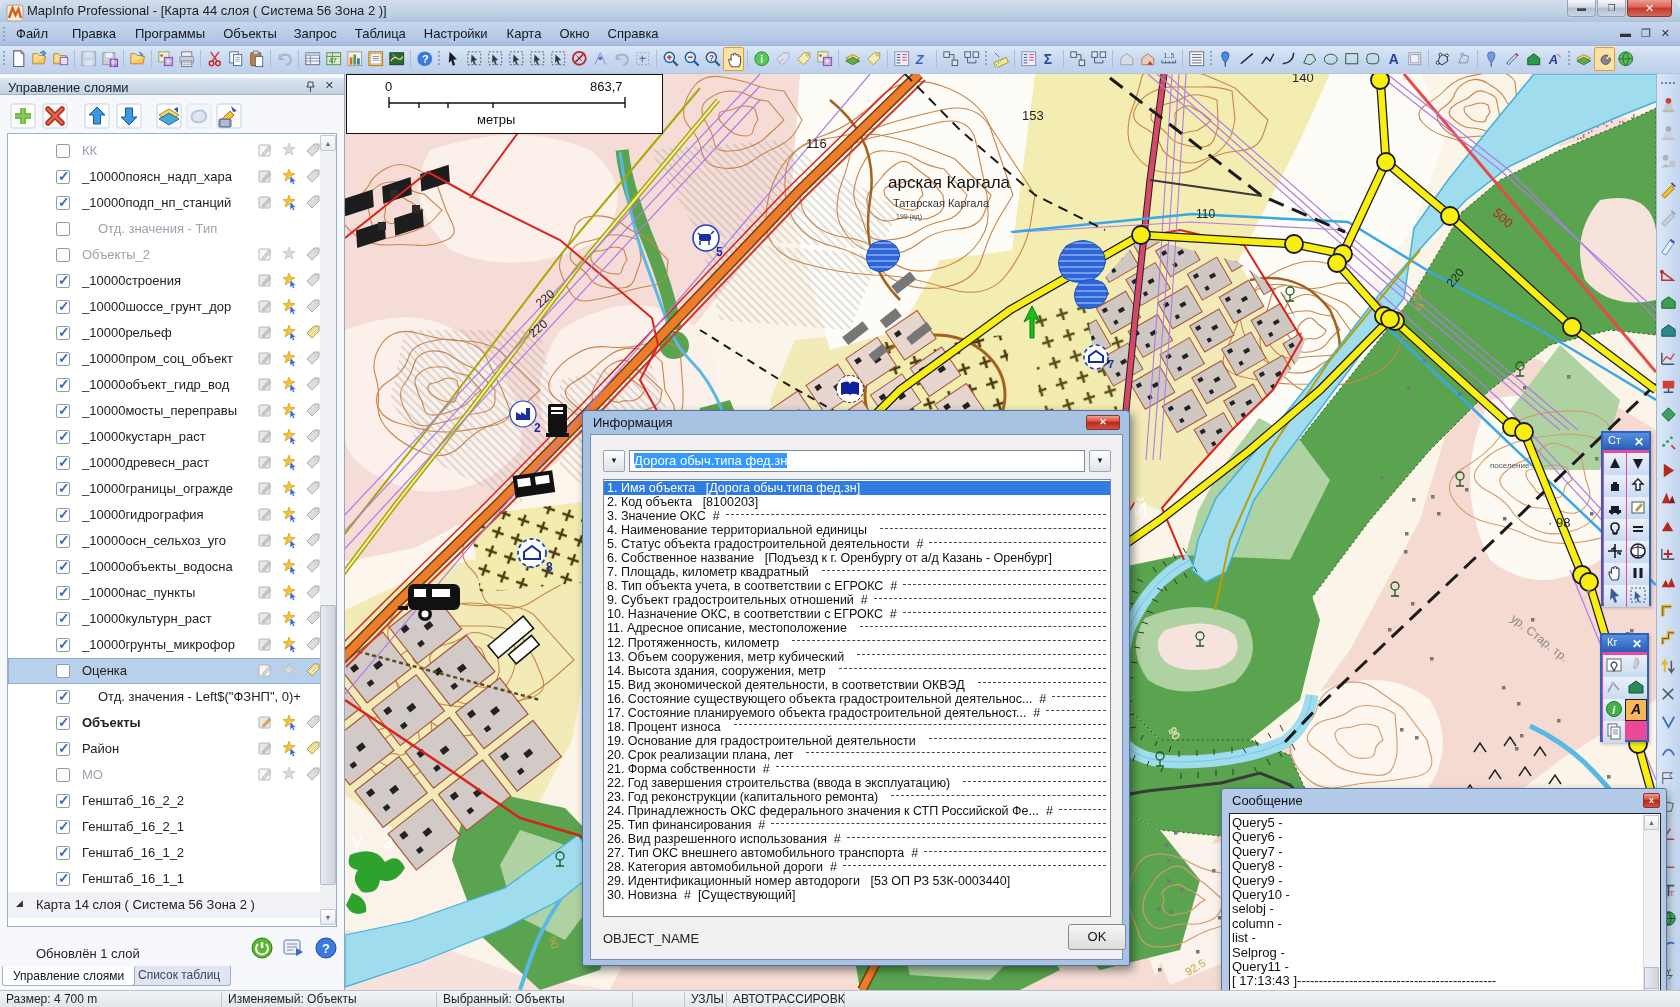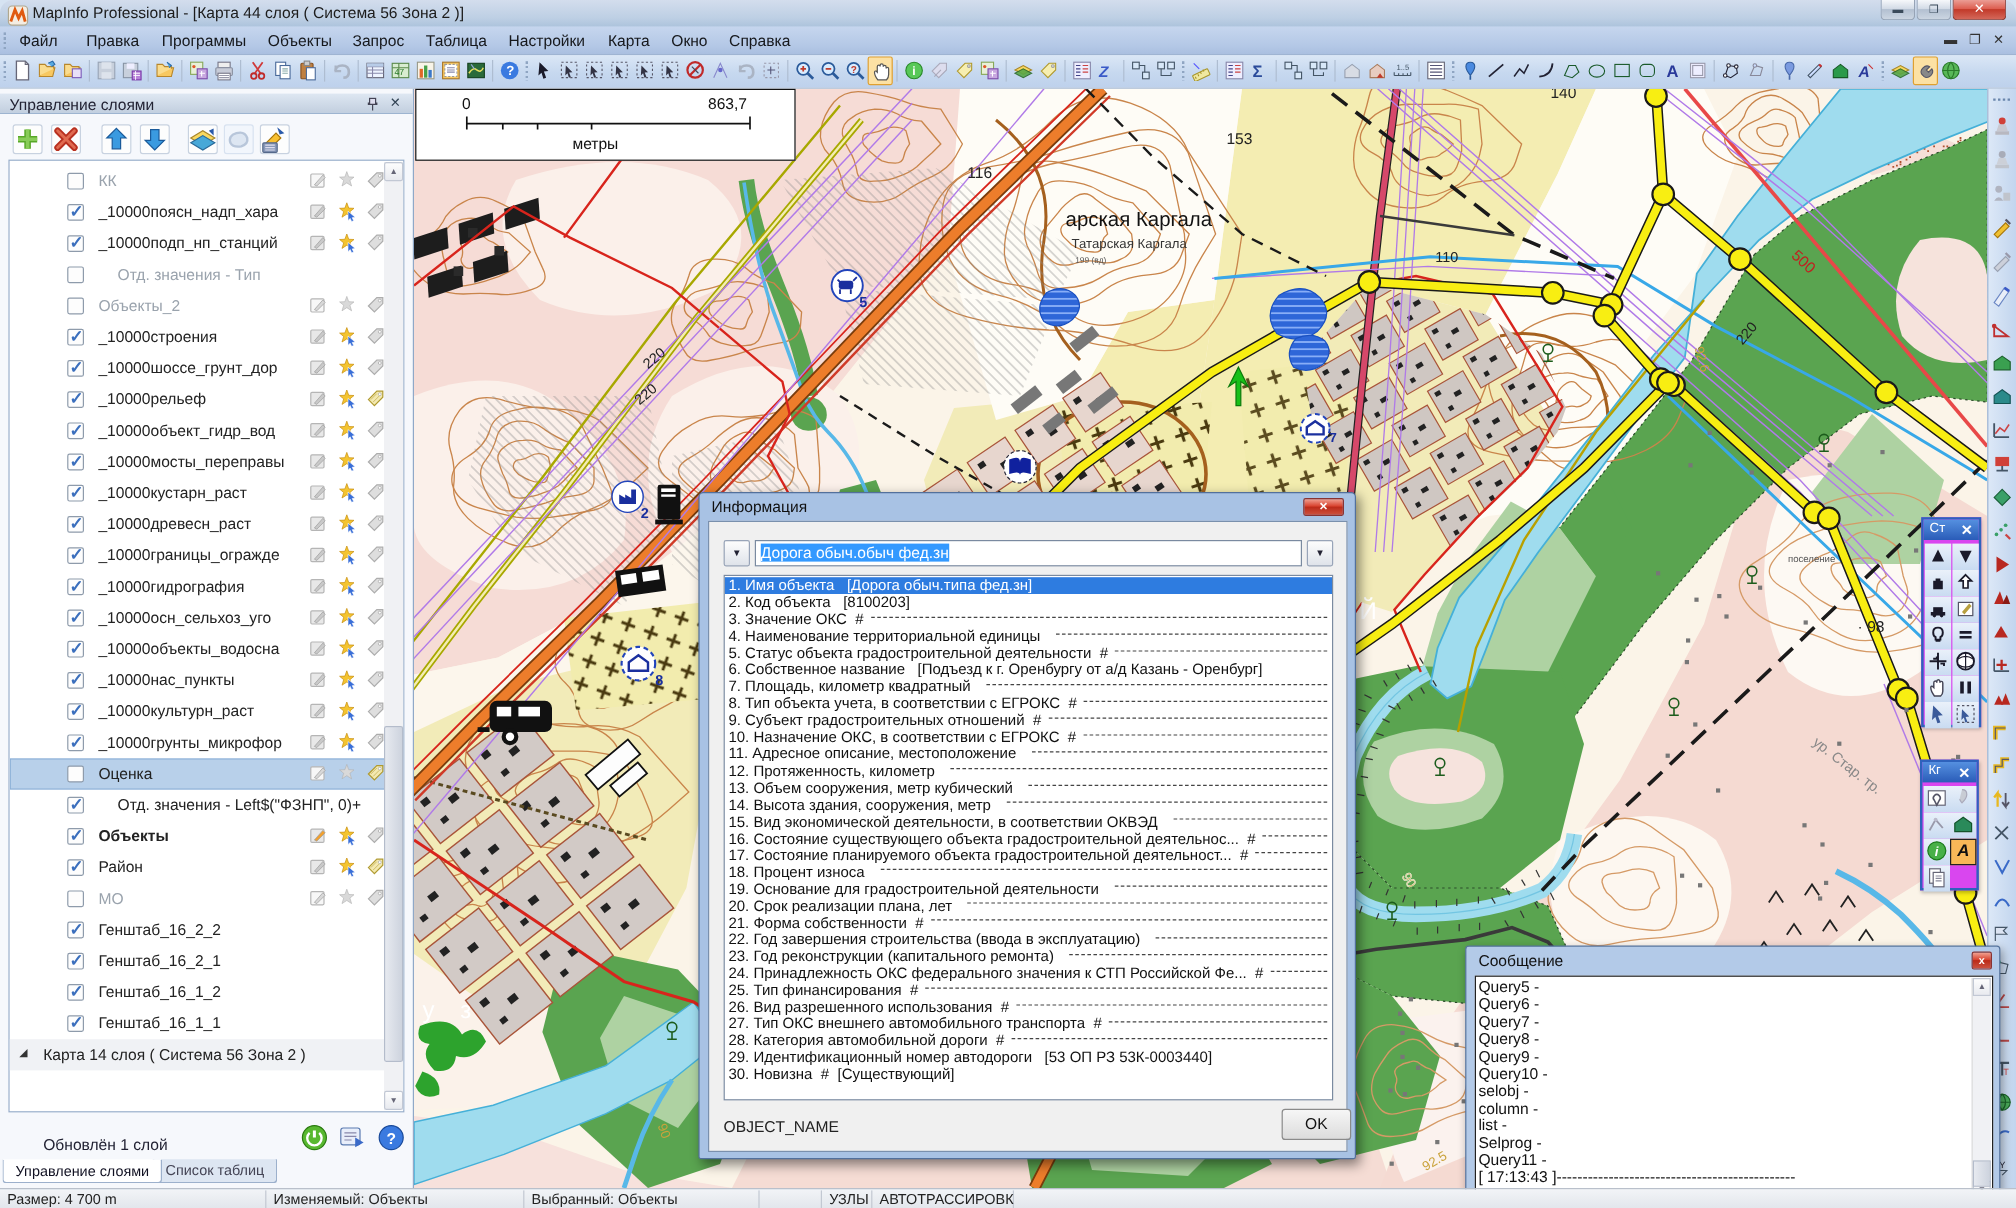--- a/index.html
+++ b/index.html
@@ -58,21 +58,21 @@
 #statusbar { position:absolute; left:0; top:990px; width:1680px; height:17px; background:linear-gradient(#f2f4f7,#e2e6ec);
   border-top:1px solid #b9c0cb; font-size:12px; color:#222; }
 #statusbar .cell { position:absolute; top:1px; height:15px; padding:0px 6px 0 6px; border-right:1px solid #c2c8d2; }
 
 #map { position:absolute; left:345px; top:74px; width:1311px; height:916px; overflow:hidden; background:#f8f0e2; }
 
 #scalebox { position:absolute; left:346px; top:74px; width:317px; height:60px; background:#fff; border:1px solid #111; font-size:13px; color:#111; }
 
 #rstrip { position:absolute; left:1656px; top:74px; width:24px; height:916px; background:linear-gradient(90deg,#dce8f7,#c2d5ee); border-left:1px solid #a0b6d4; }
 
-.fwin { position:absolute; border:2px solid #2e62bc; background:#d946ef; box-shadow:1px 2px 3px rgba(0,0,0,.25); }
+.fwin { position:absolute; border:2px solid #2e62bc; background:#ec4899; box-shadow:1px 2px 3px rgba(0,0,0,.25); }
 .fwin .fhead { height:17px; background:linear-gradient(#5590e0,#2a5cb8); color:#fff; font-size:11px; padding:1px 0 0 5px; }
 .fwin .fx { position:absolute; right:5px; top:2px; color:#fff; font-weight:bold; font-size:12px; }
 .fcell { position:absolute; width:22px; height:22px; text-align:center; background:linear-gradient(#eaf1fa,#c9dbf1); }
 
 #infodlg { position:absolute; left:582px; top:410px; width:548px; height:556px; background:#a8c2e4; border:1px solid #52709c; border-radius:4px 4px 2px 2px; box-shadow:3px 4px 10px rgba(0,0,0,.45); }
 #infodlg .dhead { height:23px; font-size:13px; color:#111; padding:4px 0 0 10px; }
 #infodlg .dbody { position:absolute; left:7px; top:23px; width:533px; height:526px; background:#f0f0f0; border:1px solid #7a90ad; }
 .dx { position:absolute; width:17px; height:15px; background:linear-gradient(#f0a091,#d8422e 45%,#bb2a18 50%,#cc5240); border:1px solid #833; border-radius:2px; color:#fff; font-size:9px; font-weight:bold; text-align:center; line-height:13px; }
 #combo { position:absolute; left:12px; top:15px; width:508px; height:22px; }
 #combo .cbtn { position:absolute; top:0; width:22px; height:22px; background:linear-gradient(#fdfdfd,#dfe3ea); border:1px solid #98a4b8; border-radius:2px; text-align:center; font-size:8px; color:#223; line-height:20px; }
@@ -1226,20 +1226,36 @@
             <path d="M9 8 L15 13 L12.5 13.4 L13.8 16 L12 16.6 L10.8 14 L9 15.8 Z" fill="#3a6fd8" stroke="#fff" stroke-width=".5"></path>
           </svg>
           <svg class="ric r3" viewBox="0 0 17 17">
             <path d="M2 9 L9 2 L14 2 L14 7 L7 14 Z" fill="#f3e9b0" stroke="#b09a30"></path>
             <circle cx="11.5" cy="4.5" r="1.2" fill="#fff" stroke="#999" stroke-width=".5"></circle>
             <path d="M4 9 L9 4 M6 11 L11 6" stroke="#c0aa50" stroke-width=".6"></path>
           </svg>
         </div>
       <div class="lrow">
           <span class="cb on"></span>
+          <span class="lt">_10000пром_соц_объект</span>
+          <svg class="ric r1" viewBox="0 0 17 17">
+            <rect x="2" y="3" width="11" height="11" rx="1" fill="#e8e8e8" stroke="#b5b5b5"></rect>
+            <path d="M5 12 L12 4 L14 6 L7 13 Z" fill="#c9c9c9" stroke="#9f9f9f" stroke-width=".6"></path>
+          </svg>
+          <svg class="ric r2" viewBox="0 0 17 17">
+            <path d="M8 1 L9.6 5.4 L14 5.6 L10.6 8.4 L12 13 L8 10.4 L4 13 L5.4 8.4 L2 5.6 L6.4 5.4 Z" fill="#f4c430" stroke="#c89010" stroke-width=".6"></path>
+            <path d="M9 8 L15 13 L12.5 13.4 L13.8 16 L12 16.6 L10.8 14 L9 15.8 Z" fill="#3a6fd8" stroke="#fff" stroke-width=".5"></path>
+          </svg>
+          <svg class="ric r3" viewBox="0 0 17 17">
+            <path d="M2 9 L9 2 L14 2 L14 7 L7 14 Z" fill="#dedede" stroke="#adadad"></path>
+            <circle cx="11.5" cy="4.5" r="1.2" fill="#fff" stroke="#999" stroke-width=".5"></circle>
+          </svg>
+        </div>
+      <div class="lrow">
+          <span class="cb on"></span>
           <span class="lt">_10000объект_гидр_вод</span>
           <svg class="ric r1" viewBox="0 0 17 17">
             <rect x="2" y="3" width="11" height="11" rx="1" fill="#e8e8e8" stroke="#b5b5b5"></rect>
             <path d="M5 12 L12 4 L14 6 L7 13 Z" fill="#c9c9c9" stroke="#9f9f9f" stroke-width=".6"></path>
           </svg>
           <svg class="ric r2" viewBox="0 0 17 17">
             <path d="M8 1 L9.6 5.4 L14 5.6 L10.6 8.4 L12 13 L8 10.4 L4 13 L5.4 8.4 L2 5.6 L6.4 5.4 Z" fill="#f4c430" stroke="#c89010" stroke-width=".6"></path>
             <path d="M9 8 L15 13 L12.5 13.4 L13.8 16 L12 16.6 L10.8 14 L9 15.8 Z" fill="#3a6fd8" stroke="#fff" stroke-width=".5"></path>
           </svg>
           <svg class="ric r3" viewBox="0 0 17 17">
@@ -1744,21 +1760,21 @@
           <path d="M9 9 h5 M9 11 h5 M9 13 h5" stroke="#889"></path>
         </svg></div>
   </div>
 
   <div id="infodlg">
     <div class="dhead">Информация</div>
     <div class="dx" style="right:9px; top:4px; width:34px;">✕</div>
     <div class="dbody">
       <div id="combo">
         <div class="cbtn" style="left:0;">▼</div>
-        <div class="cfield"><span class="hl">Дорога обыч.обыч фед.зн</span></div>
+        <div class="cfield"><span class="hl">Дорога обыч.типа фед.зн</span></div>
         <div class="cbtn" style="right:0;">▼</div>
       </div>
       <div id="ilist">
         <div class="irow sel">
             <span class="itx">1. Имя объекта &nbsp; [Дорога обыч.типа фед.зн]</span>
           </div>
         <div class="irow">
             <span class="itx">2. Код объекта &nbsp; [8100203]</span>
           </div>
         <div class="irow">

